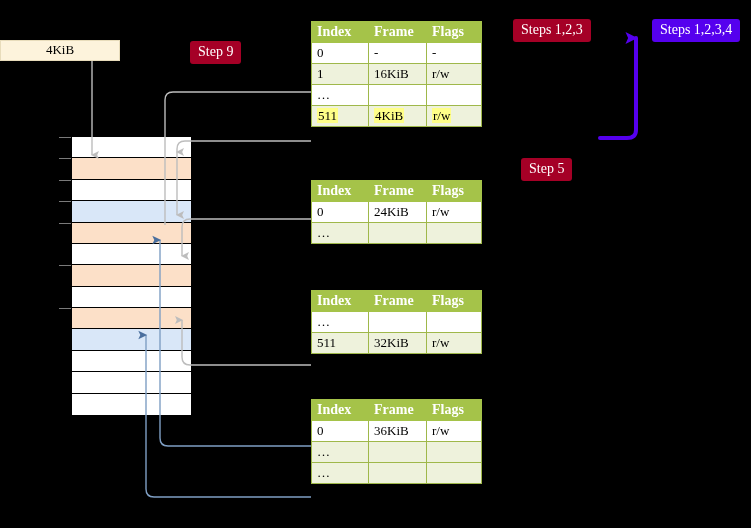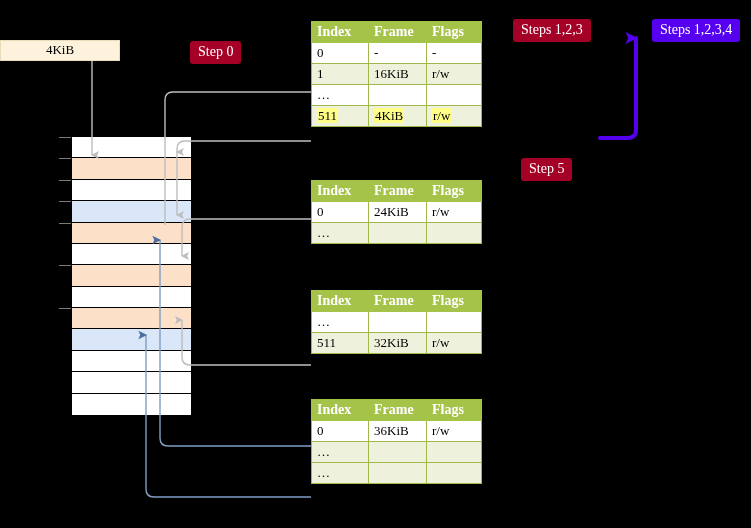--- a/index.html
+++ b/index.html
@@ -44,21 +44,21 @@
   .c-flags{width:55px;}
   .hl{background:#ffff88;padding:0 1px;}
 
   
   #wires{position:absolute;left:0;top:0;width:751px;height:528px;
          pointer-events:none;}
 </style>
 </head>
 <body>
 
-<div class="badge badge-red" style="left:190px;top:41px;">Step 0</div>
+<div class="badge badge-red" style="left:190px;top:41px;">Step 9</div>
 
 <div class="badge badge-red" style="left:513px;top:19px;">Steps 1,2,3</div>
 
 <div class="badge badge-blue" style="left:652px;top:19px;">Steps 1,2,3,4</div>
 
 <div class="badge badge-red" style="left:521px;top:158px;">Step 5</div>
 
 <div class="memlabel" style="left:0px;top:40px;width:120px;height:21px;">4KiB</div>
 
 <div id="memcol">

